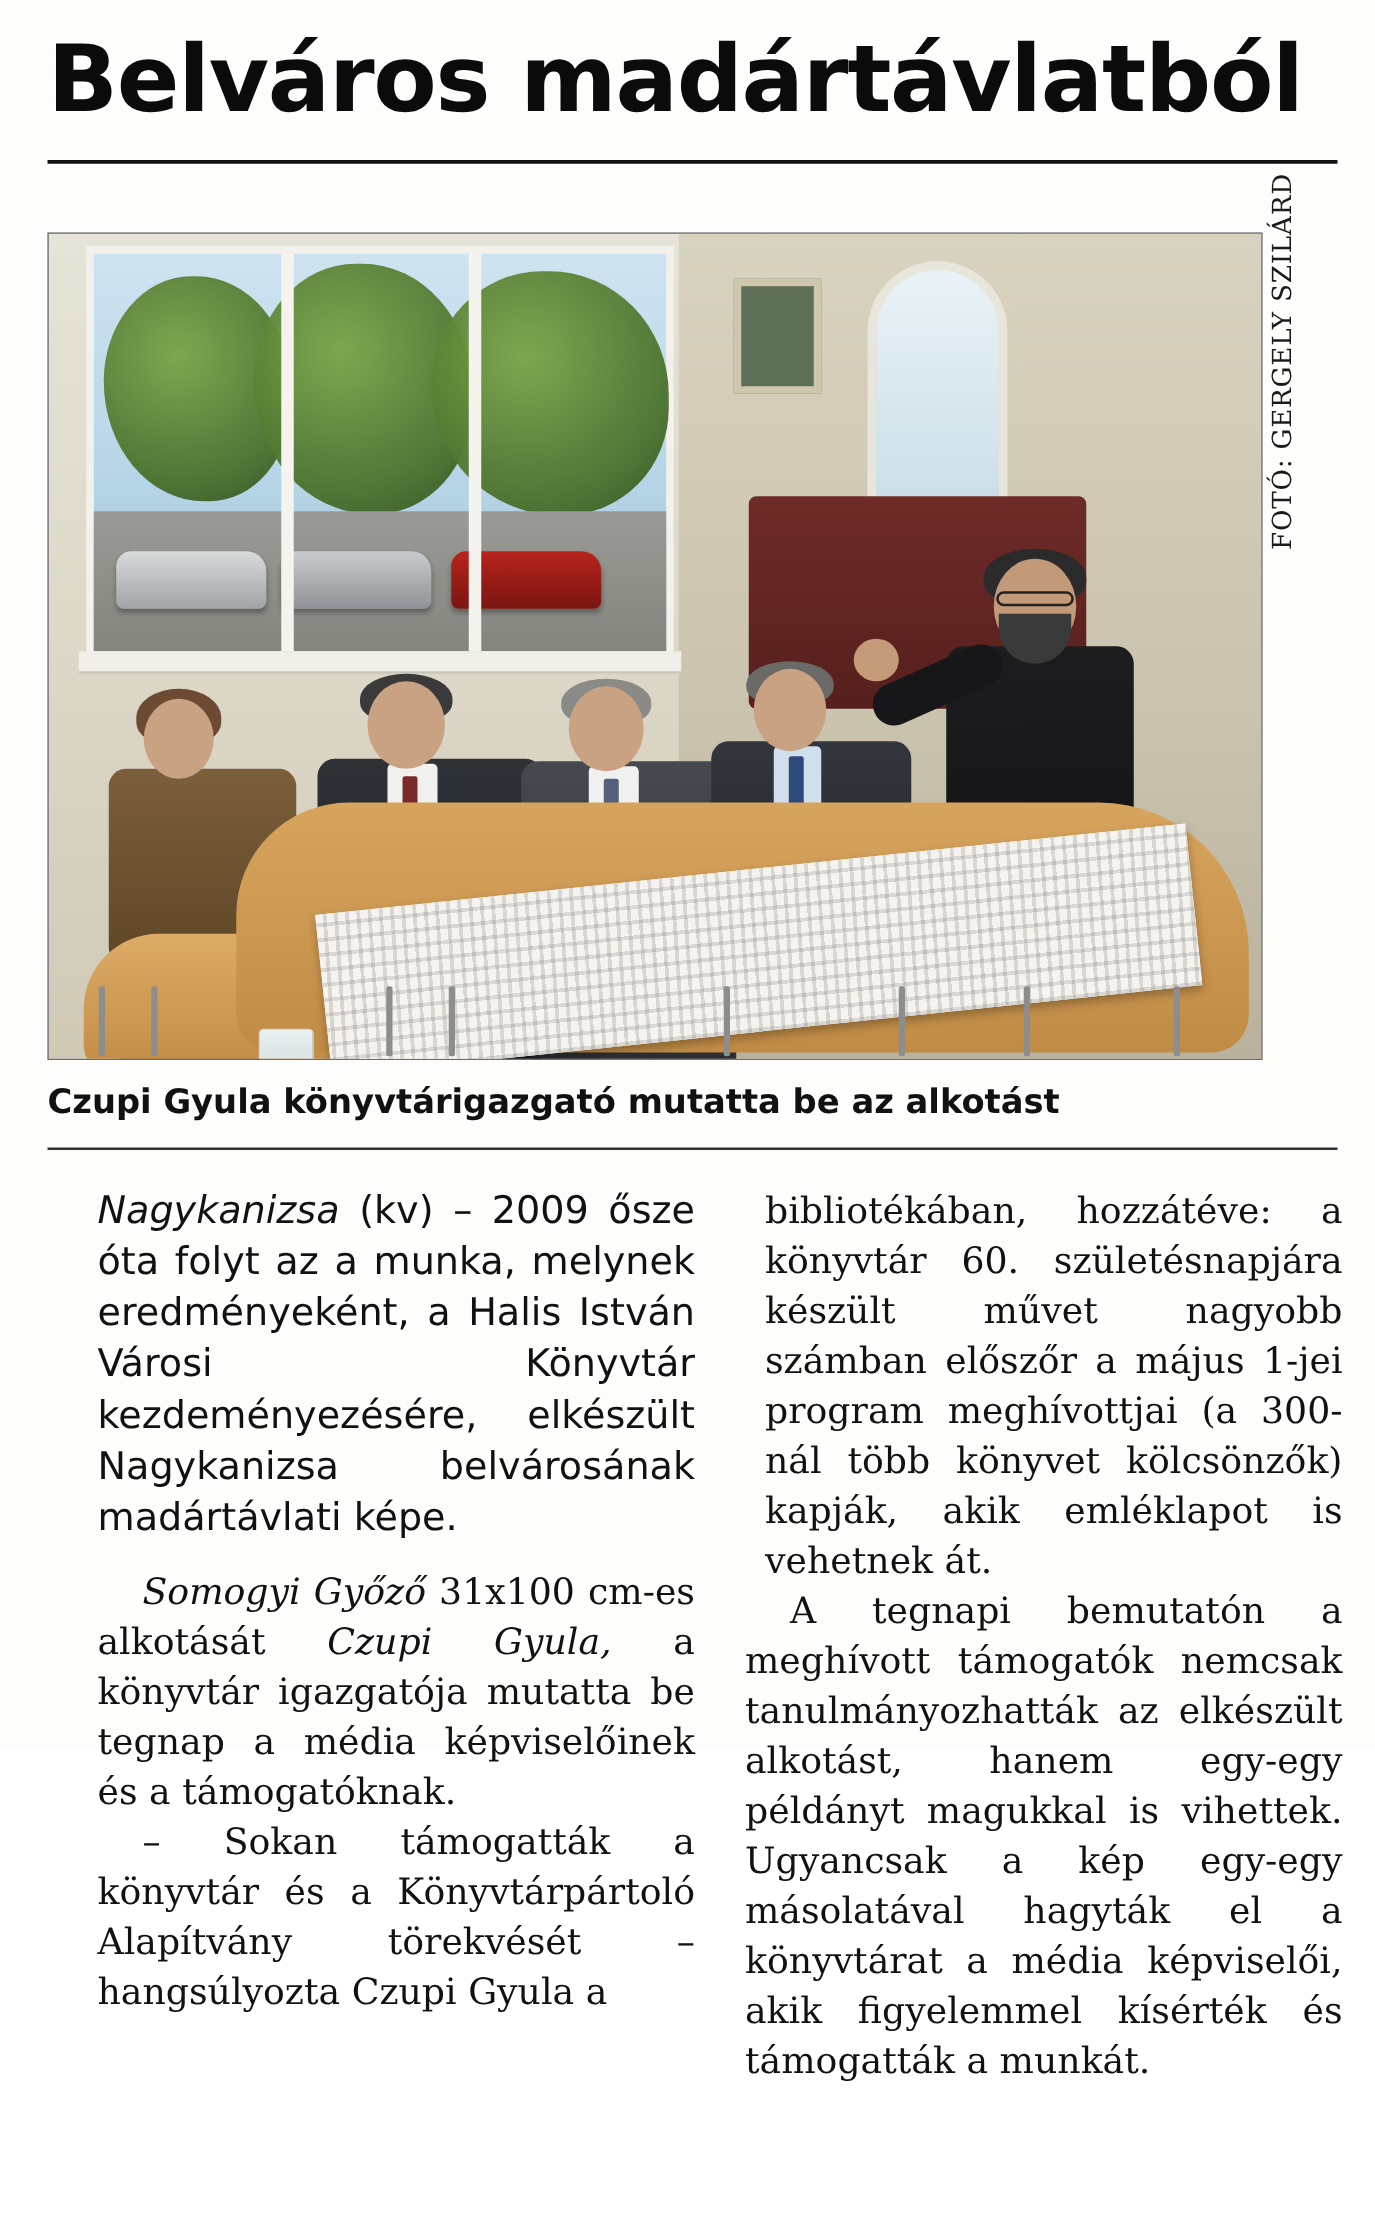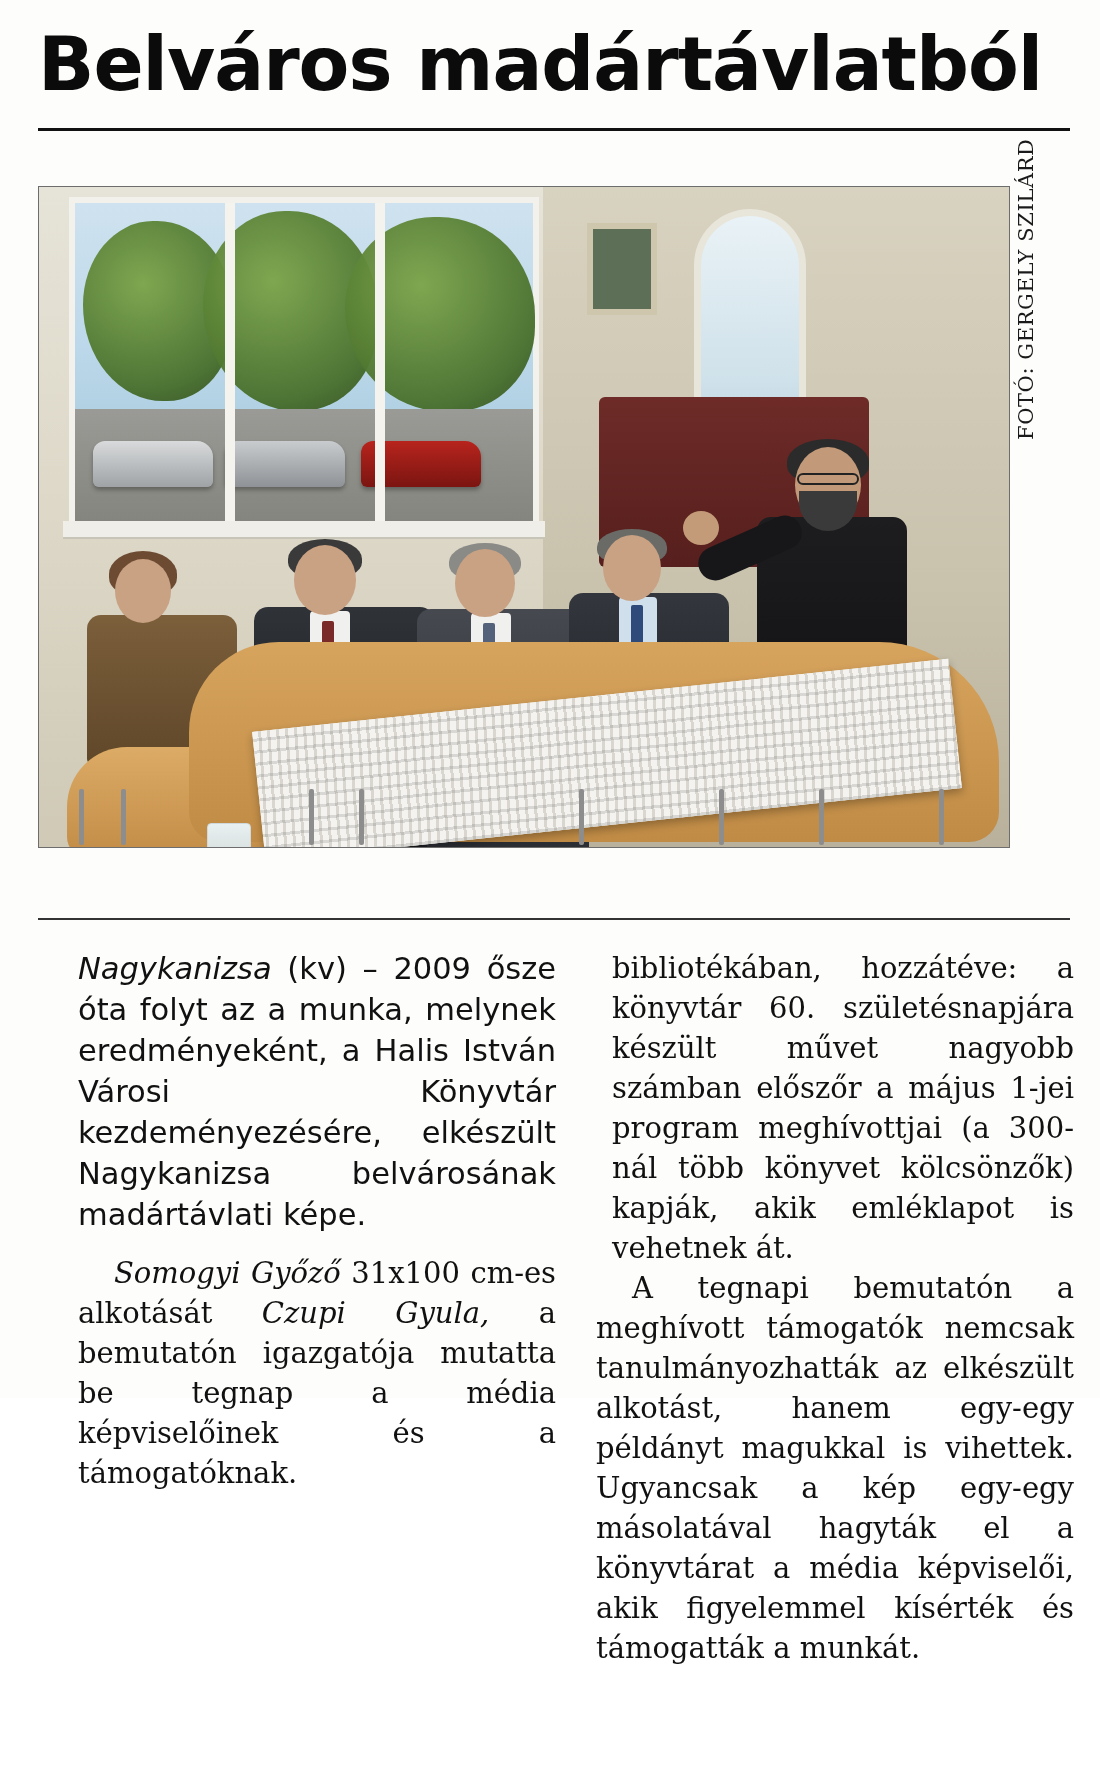--- a/index.html
+++ b/index.html
@@ -436,33 +436,35 @@
         <div class="chair-leg" style="left:520px"></div>
         <div class="chair-leg" style="left:660px"></div>
         <div class="chair-leg" style="left:760px"></div>
         <div class="chair-leg" style="left:880px"></div>
       </div>
     </div>
   </div>
 
   <div class="photo-credit">FOTÓ: GERGELY SZILÁRD</div>
 
+  <div class="caption">Czupi Gyula könyvtárigazgató mutatta be az alkotást</div>
   <div class="caption-rule"></div>
 
   <div class="columns">
 
     <div class="col col-left">
       <p class="lead">
         <span class="place">Nagykanizsa</span><span>&nbsp;</span><span>(kv)</span><span>&nbsp;</span><span>–</span><span>&nbsp;</span><span>2009 ősze óta folyt az a munka, melynek eredményeként, a Halis István Városi Könyvtár kezdeményezésére, elkészült Nagykanizsa belvárosának madártávlati képe.</span>
       </p>
 
       <p class="serif-p">
-        <em>Somogyi Győző</em><span> 31x100 cm-es alkotását </span><em>Czupi Gyula,</em><span> a bemutatón igazgatója mutatta be tegnap a média képviselőinek és a támogatóknak.</span>
+        <em>Somogyi Győző</em><span> 31x100 cm-es alkotását </span><em>Czupi Gyula,</em><span> a könyvtár igazgatója mutatta be tegnap a média képviselőinek és a támogatóknak.</span>
       </p>
 
+      <p class="serif-p">– Sokan támogatták a könyvtár és a Könyvtárpártoló Alapítvány törekvését – hangsúlyozta Czupi Gyula a</p>
     </div>
 
     <div class="col col-right">
       <p class="serif-p no-indent">bibliotékában, hozzátéve: a könyvtár 60. születésnapjára készült művet nagyobb számban előszőr a május 1-jei program meghívottjai (a 300-nál több könyvet kölcsönzők) kapják, akik emléklapot is vehetnek át.</p>
       <p class="serif-p">A tegnapi bemutatón a meghívott támogatók nemcsak tanulmányozhatták az elkészült alkotást, hanem egy-egy példányt magukkal is vihettek. Ugyancsak a kép egy-egy másolatával hagyták el a könyvtárat a média képviselői, akik figyelemmel kísérték és támogatták a munkát.</p>
     </div>
 
   </div>
 </div>
 

